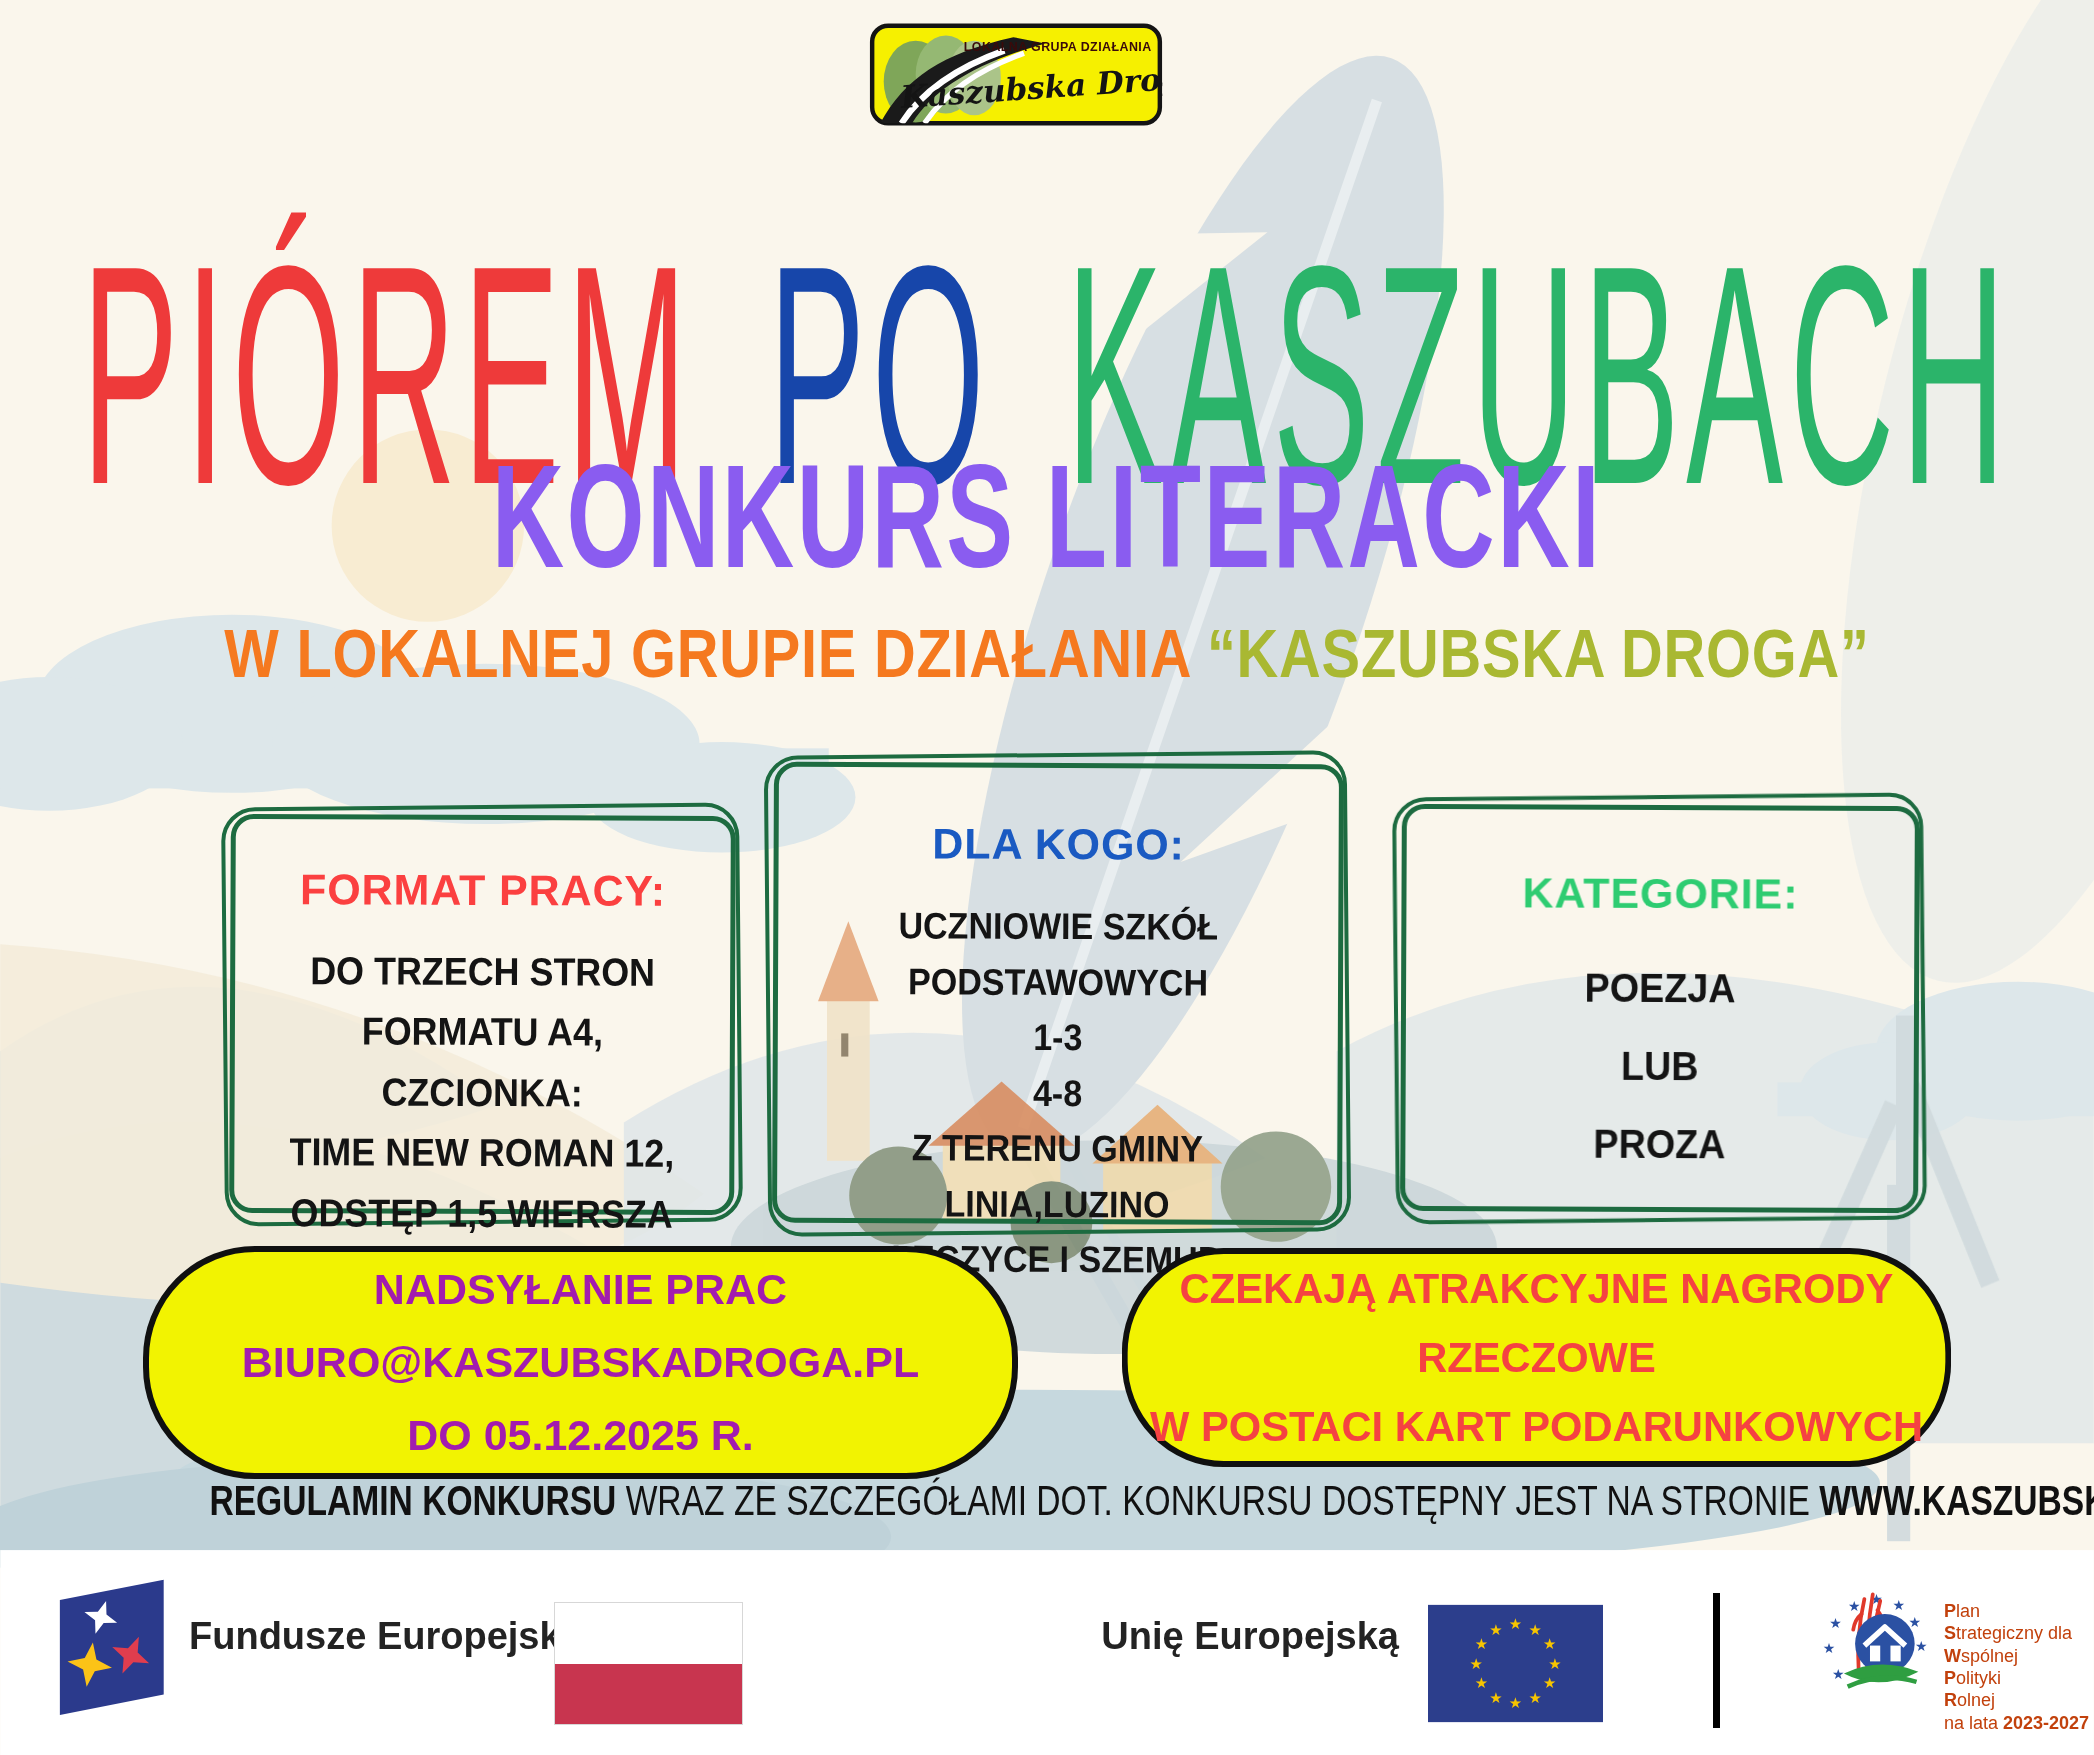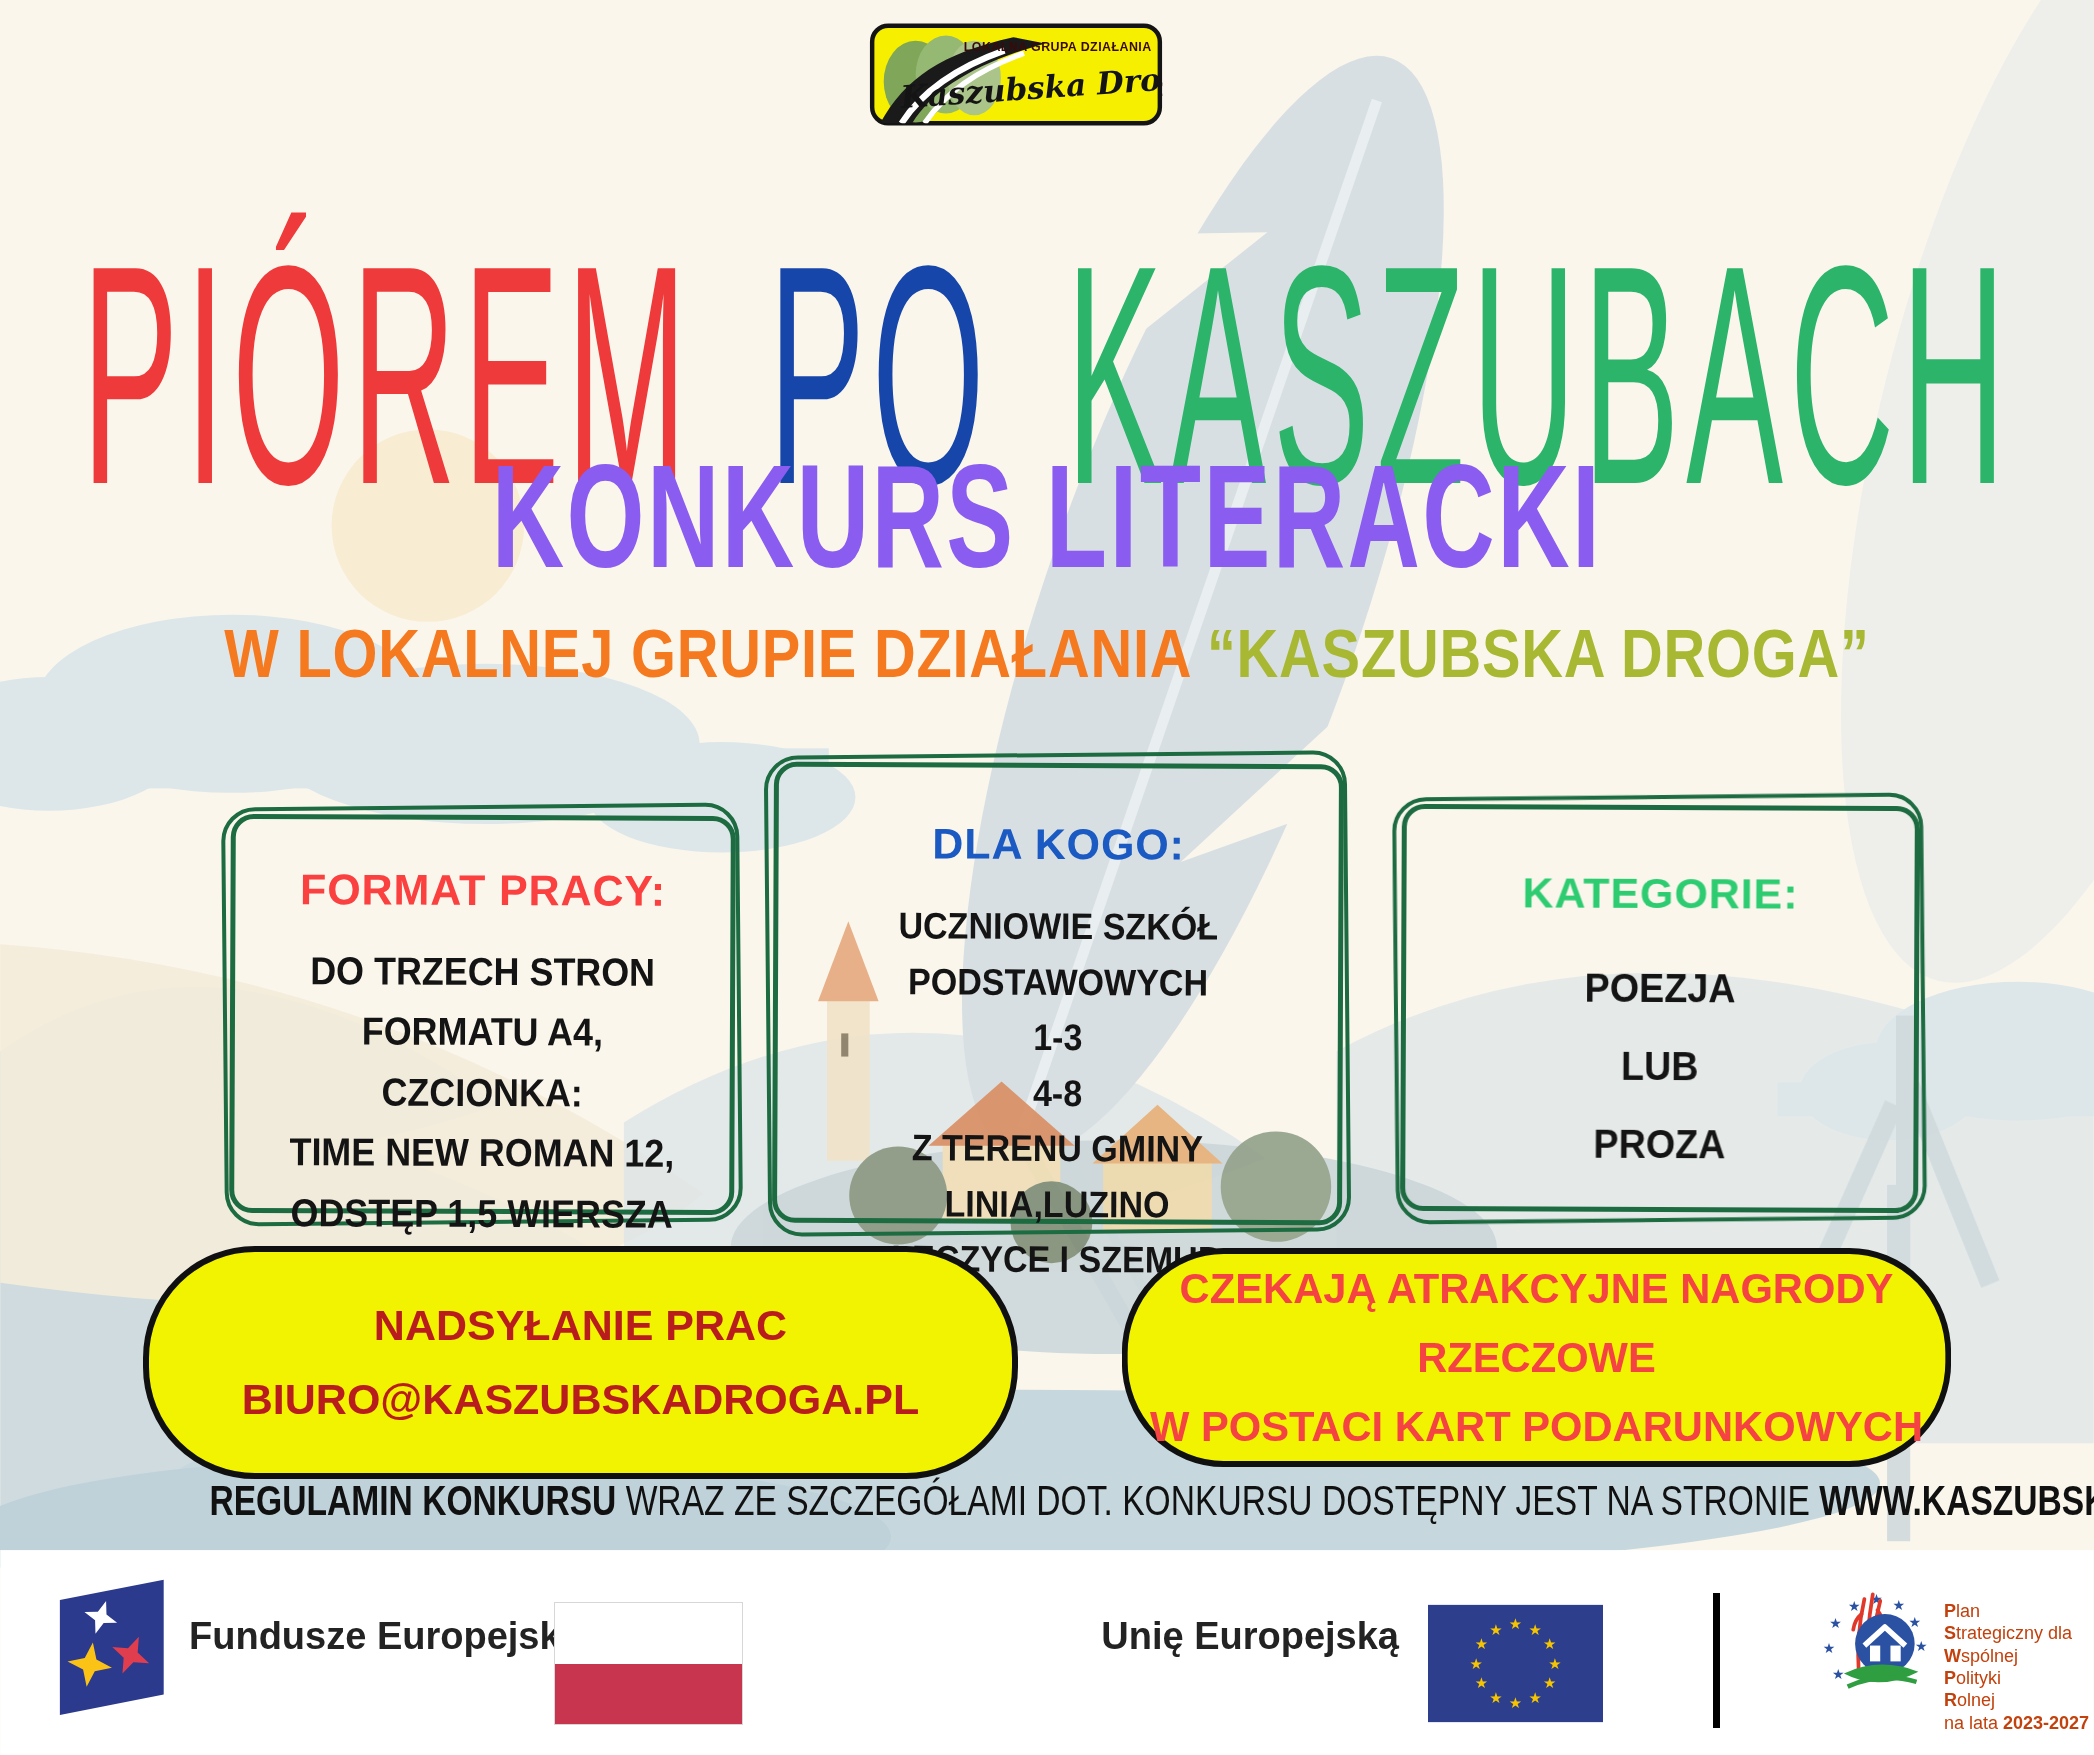--- a/index.html
+++ b/index.html
@@ -40,21 +40,21 @@
   .box2 .body{margin-top:30px;font-size:37px;line-height:1.5;}
   .box3{left:1401px;top:805px;width:508px;height:397px;}
   .box3 .heading{margin-top:59px;}
   .box3 .body{margin-top:32px;font-size:41px;line-height:1.9;}
   .h-red{color:#fb4040;} .h-blue{color:#1a5ac2;} .h-green{color:#2ecc71;}
 
   
   .pill{position:absolute;background:#f2f301;border:6.2px solid #101010;display:flex;
         flex-direction:column;justify-content:center;text-align:center;font-weight:700;}
   .pill1{left:143px;top:1246px;width:863px;height:221px;border-radius:112px;
-         color:#b91c1c;font-size:43px;line-height:1.7;}
+         color:#a21caf;font-size:43px;line-height:1.7;}
   .pill2{left:1109px;top:1248px;width:843px;height:207px;border-radius:105px;
          color:#f54242;font-size:43px;line-height:1.6;transform:scaleX(0.97);}
 
   
   .footnote{position:absolute;left:0;right:0;top:1477px;text-align:center;white-space:nowrap;
             font-size:42px;color:#111;transform:scaleX(0.8);transform-origin:50% 0;}
   .footnote b{font-weight:700;}
 
   
   .footer-text{position:absolute;color:#232323;font-size:38px;font-weight:700;line-height:1.32;}
@@ -202,20 +202,21 @@
     <div class="body">
       <div>POEZJA</div>
       <div>LUB</div>
       <div>PROZA</div>
     </div>
   </div>
 
   <div class="pill pill1">
     <div>NADSYŁANIE PRAC</div>
     <div>BIURO@KASZUBSKADROGA.PL</div>
+    <div>DO 05.12.2025 R.</div>
   </div>
 
   <div class="pill pill2">
     <div>CZEKAJĄ ATRAKCYJNE NAGRODY RZECZOWE</div>
     <div>W POSTACI KART PODARUNKOWYCH</div>
   </div>
 
   <div class="footnote"><b>REGULAMIN KONKURSU</b><span> WRAZ ZE SZCZEGÓŁAMI DOT. KONKURSU DOSTĘPNY JEST NA STRONIE </span><b>WWW.KASZUBSKADROGA.PL</b></div>
 
   <svg class="fe-logo" viewBox="0 0 150 178">

